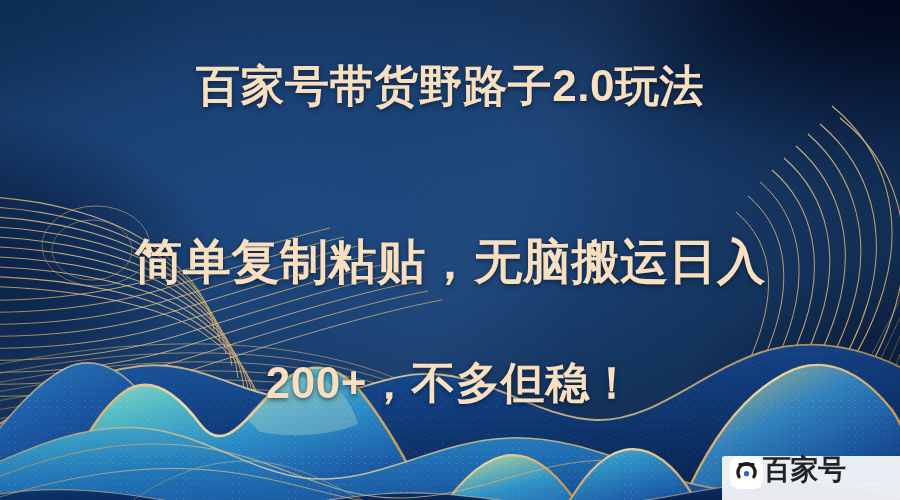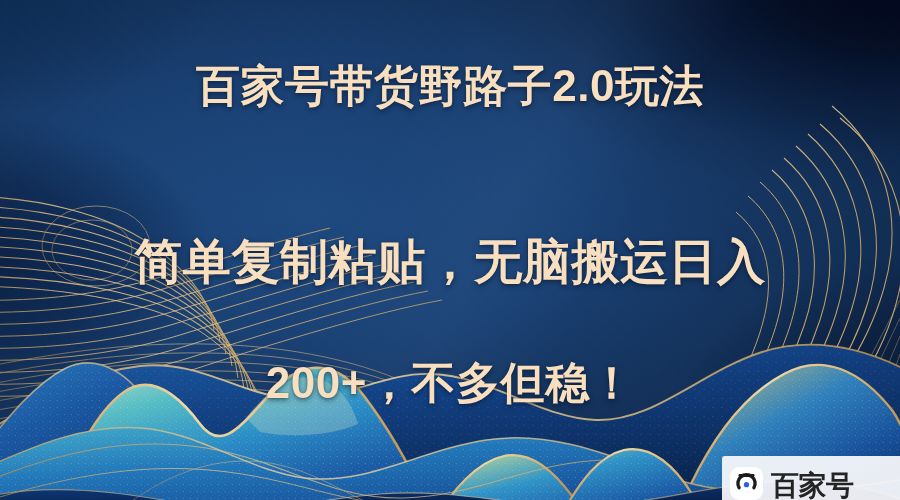--- a/index.html
+++ b/index.html
@@ -100,22 +100,21 @@
   .hl-4 { position: absolute; top: 325px; font-size: 44px; line-height: 1.18; margin-top: 32px; }
 
   
   .watermark {
     position: absolute;
     left: 722px;
     top: 456px;
     width: 178px;
     height: 44px;
     display: flex;
-    align-items: flex-end;
-    gap: 8px;
+    align-items: flex-start;
     padding: 0 6px 0 8px;
     box-sizing: border-box;
     background: rgba(250,250,252,0.93);
     border-radius: 3px 0 0 0;
   }
   .wm-badge {
     width: 33px;
     height: 33px;
     flex: 0 0 33px;
     border-radius: 9px;

